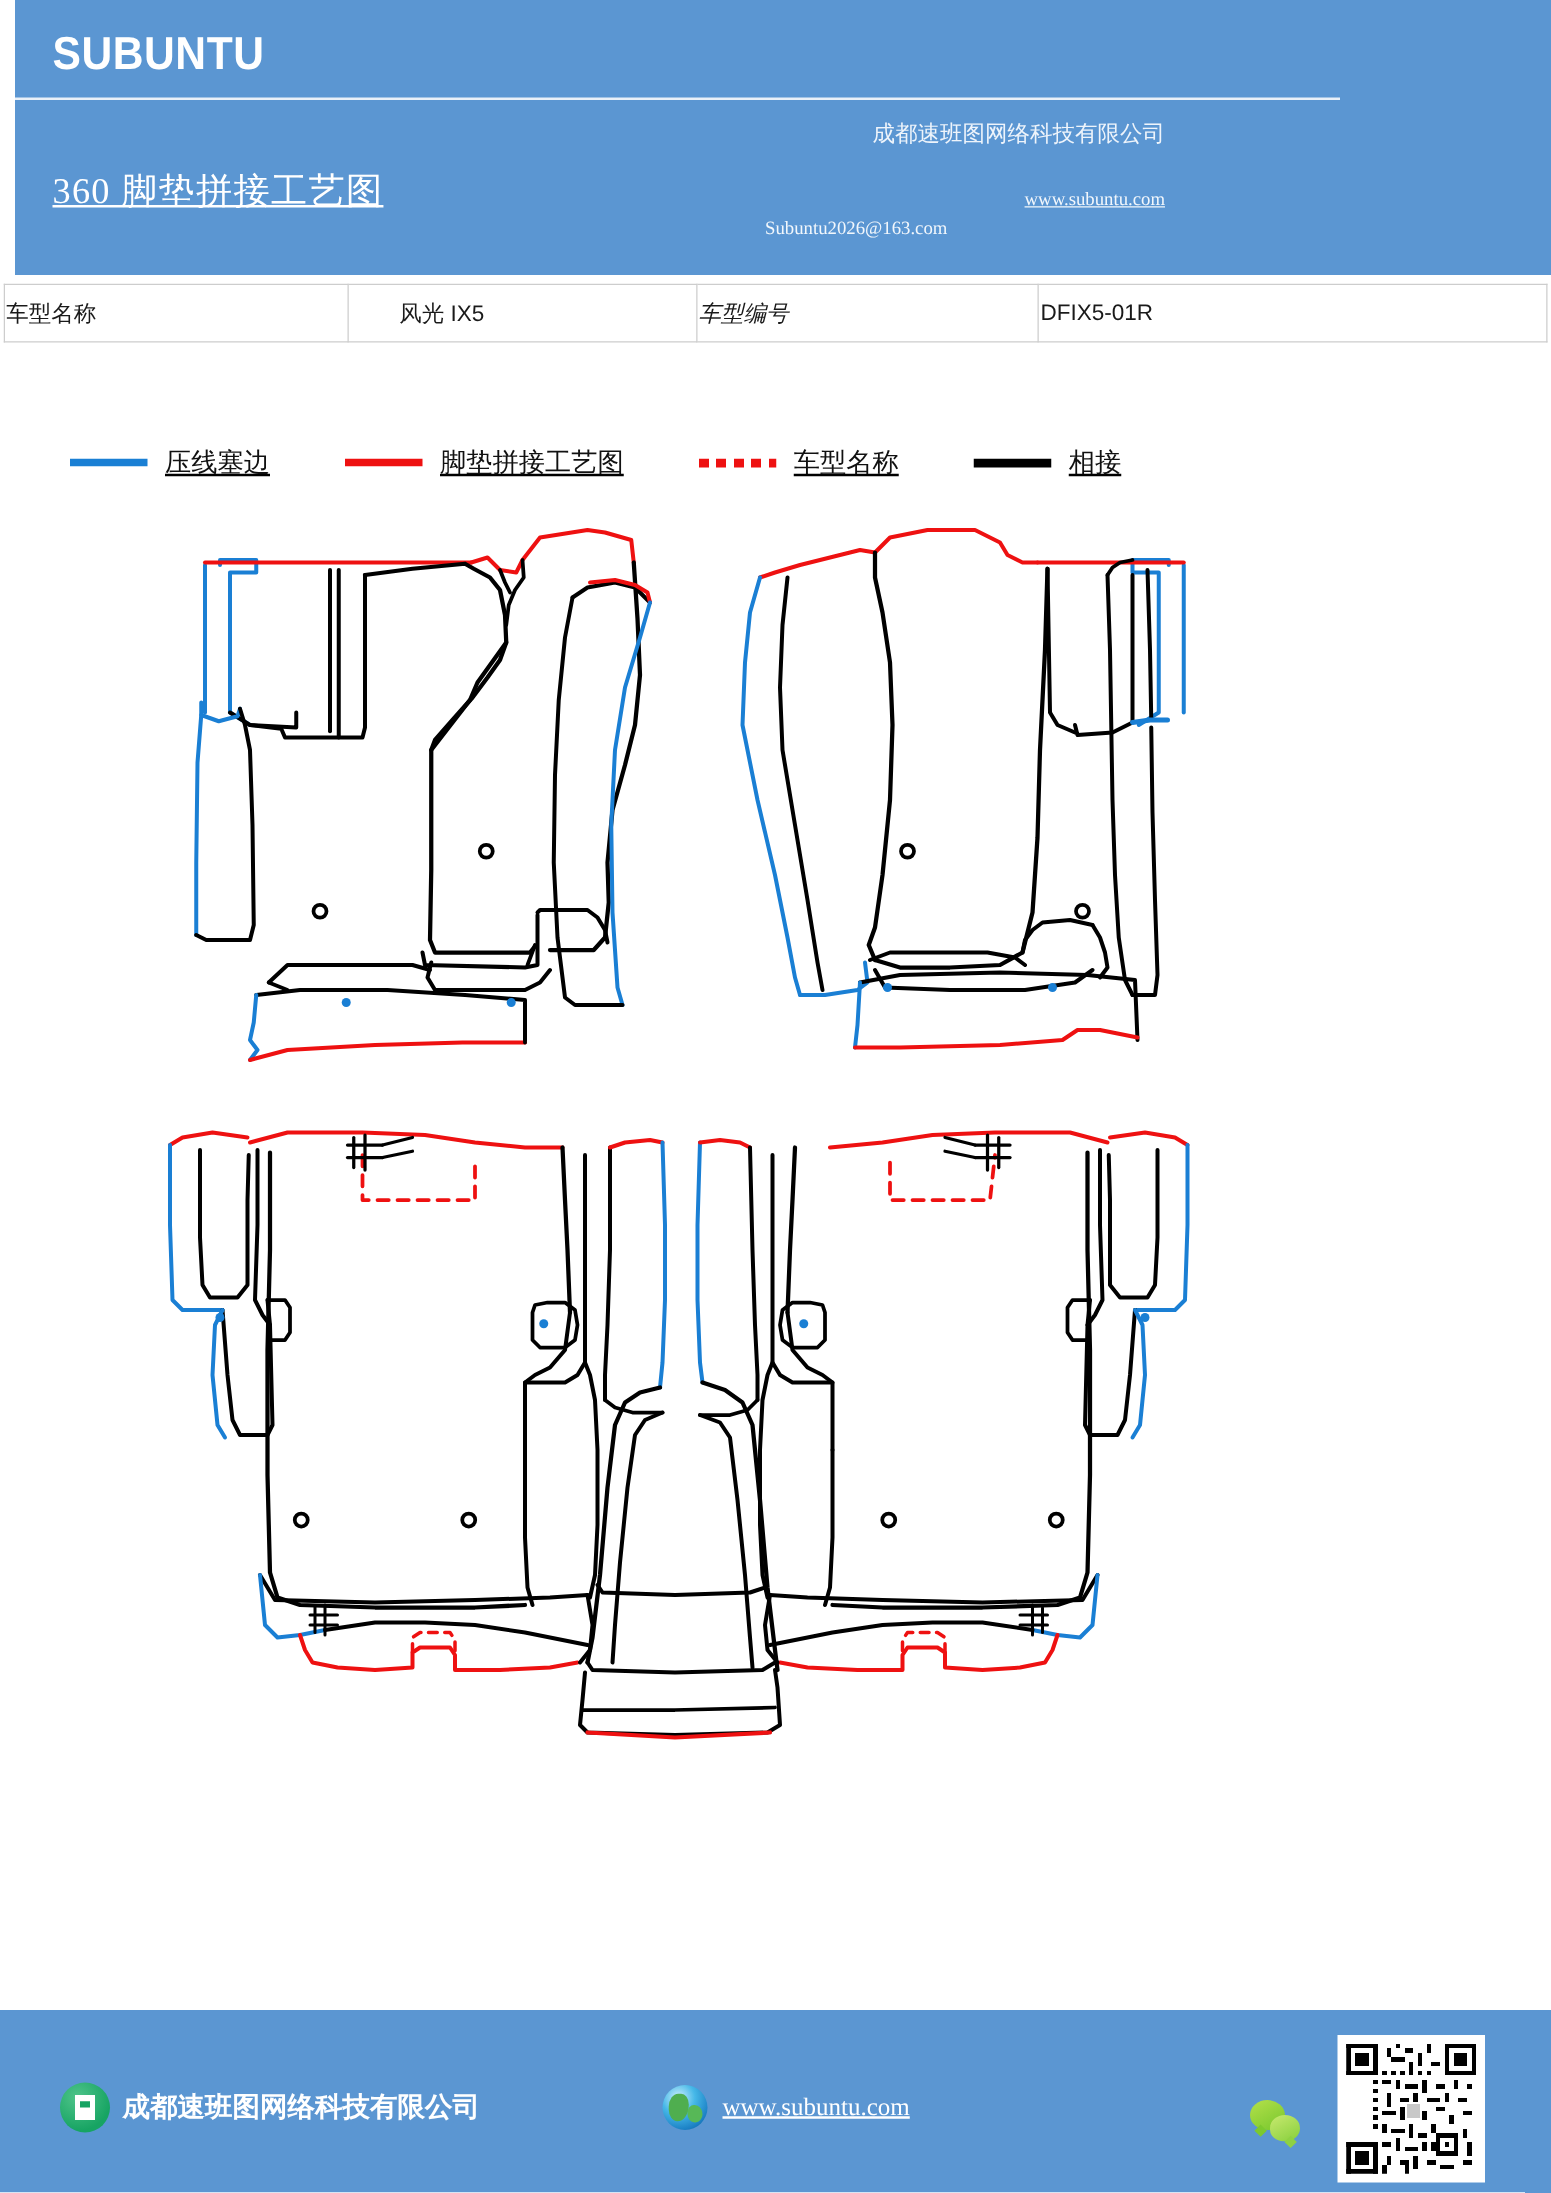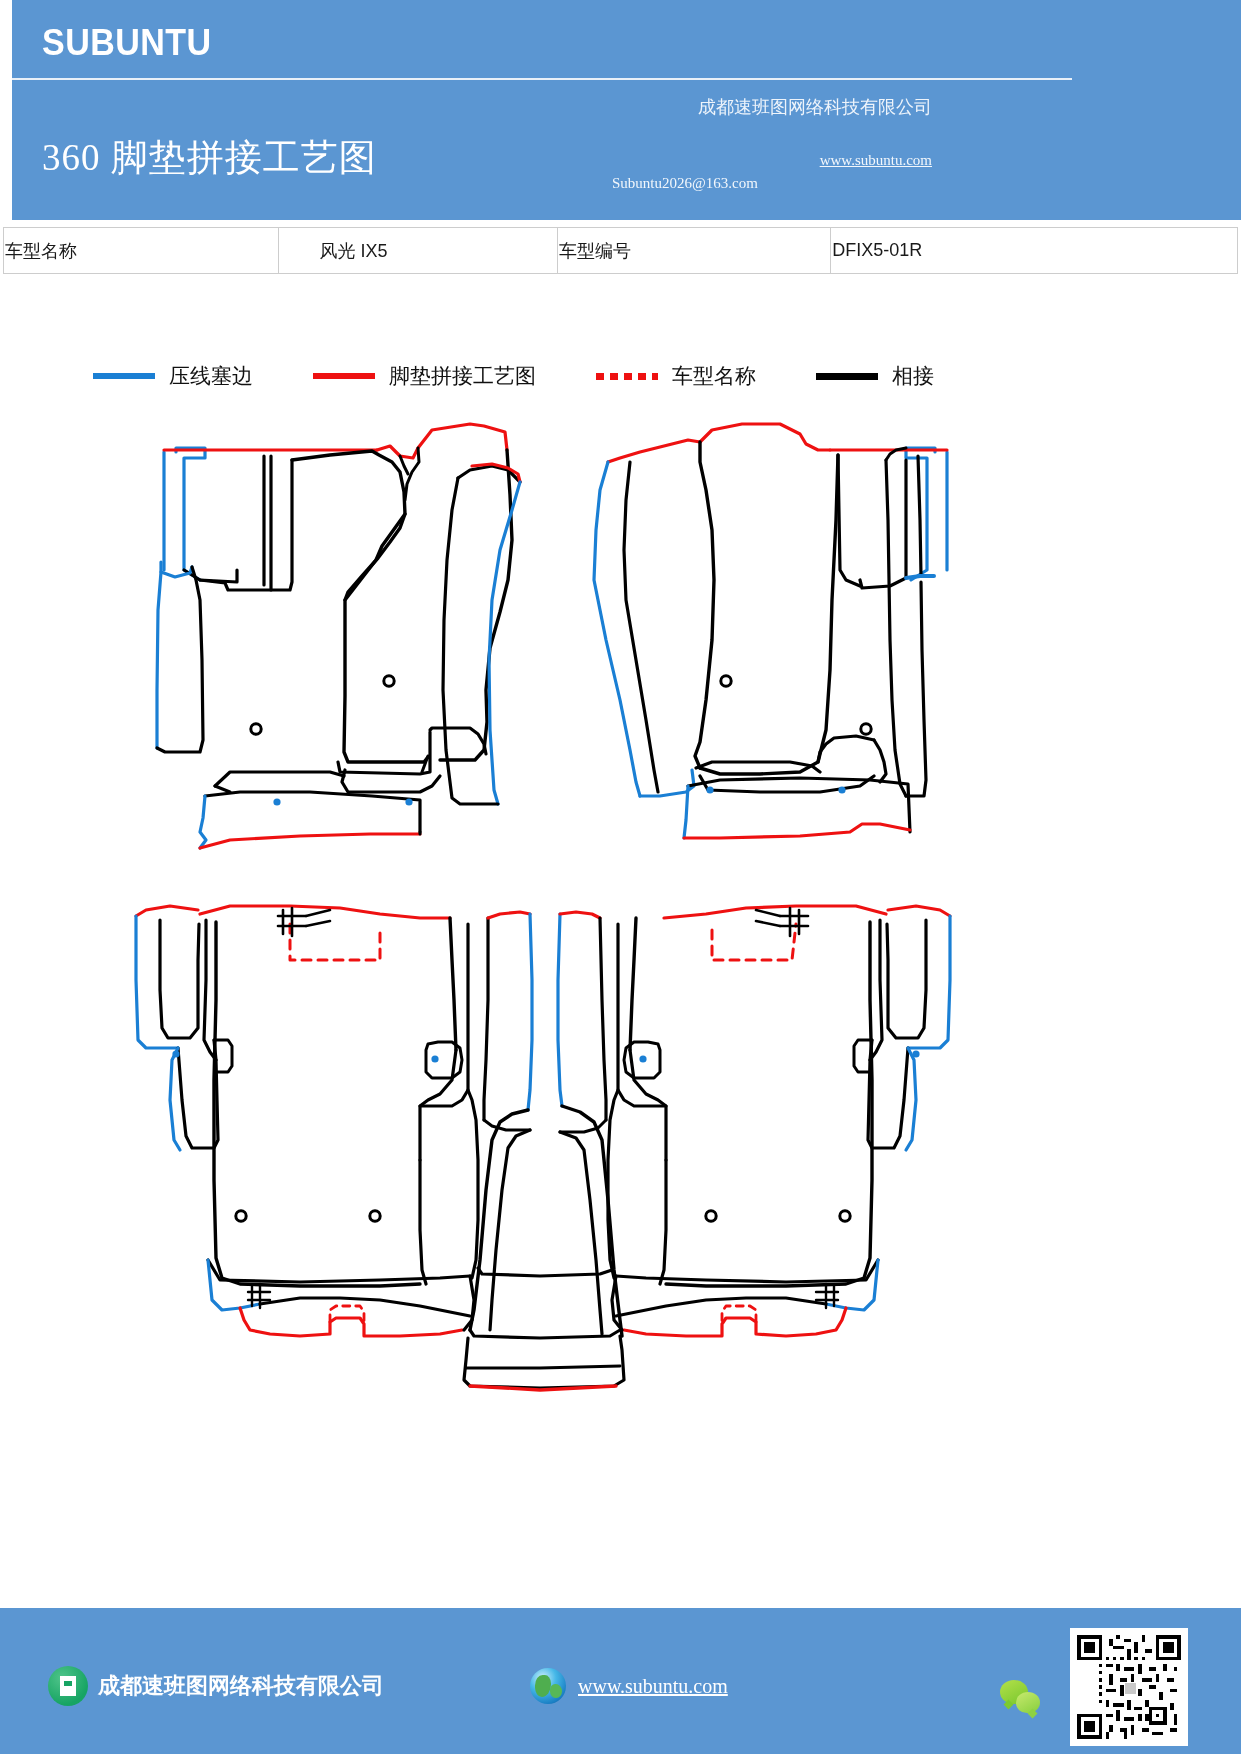--- a/index.html
+++ b/index.html
@@ -31,22 +31,23 @@
   }
   .header-rule {
     position: absolute; left: 0px; top: 78px;
     width: 1060px; height: 2px;
     background: #e9f0f8;
   }
   .doc-title {
     position: absolute; left: 30px; top: 133px;
     color: #ffffff;
     font-family: "Liberation Serif", serif;
-    font-size: 37px;
+    font-size: 29px;
     letter-spacing: 1px;
+    text-decoration: underline;
   }
   .company-name-top {
     position: absolute; left: 600px; top: 95px;
     width: 320px; text-align: right;
     color: #eef4fb;
     font-size: 18px;
     font-family: "Liberation Serif", serif;
   }
   .site-url-top {
     position: absolute; left: 620px; top: 152px;
@@ -82,31 +83,32 @@
   .info-table td {
     border: 1px solid #cdcdcd;
     height: 46px;
     text-align: left;
     vertical-align: middle;
     font-size: 18px;
     color: #1a1a1a;
   }
   .info-table td.lbl { width: 275px; }
   .info-table td.val { width: 278px; padding-left: 40px; }
-  .info-table td.lbl2 { width: 273px; }
+  .info-table td.lbl2 { width: 273px; font-style: italic; }
   .info-table td.val2 { width: 406px; }
   .val-latin { font-family: "Liberation Sans", sans-serif; font-size: 17px; }
 
   
   .legend {
     position: absolute; left: 0; top: 356px;
     width: 1241px; height: 40px;
     display: flex;
-    align-items: center;
-    padding-left: 93px;
+    align-items: flex-start;
+    padding-left: 56px;
+    text-decoration: underline;
   }
   .legend-item { display: flex; align-items: center; margin-right: 60px; }
   .legend-swatch { width: 62px; height: 6px; margin-right: 14px; }
   .legend-swatch.blue { background: #1a7fd4; }
   .legend-swatch.red { background: #ee1111; }
   .legend-swatch.black { background: #000000; height: 7px; }
   .legend-swatch.dotted {
     background: none; height: 7px;
     background-image: repeating-linear-gradient(to right,#ee1111 0 8px, transparent 8px 14px);
   }

